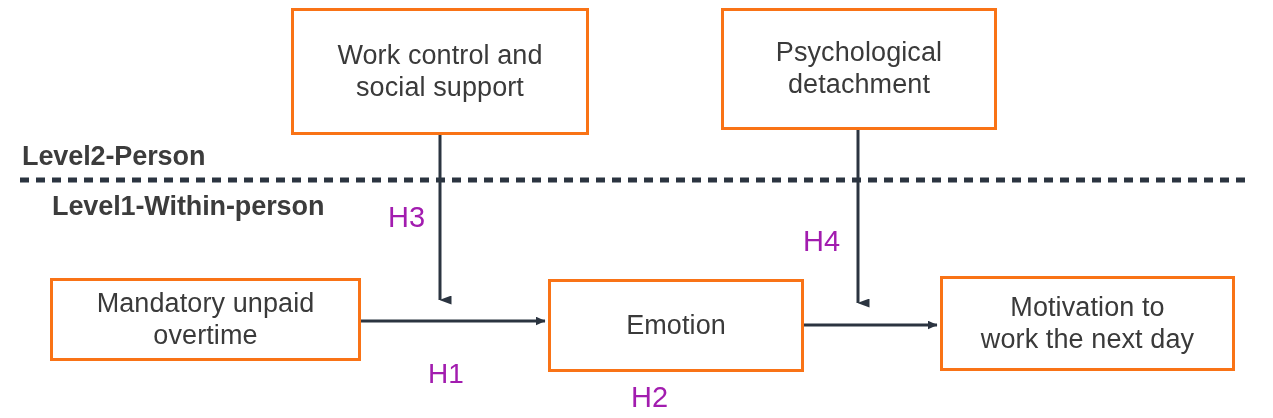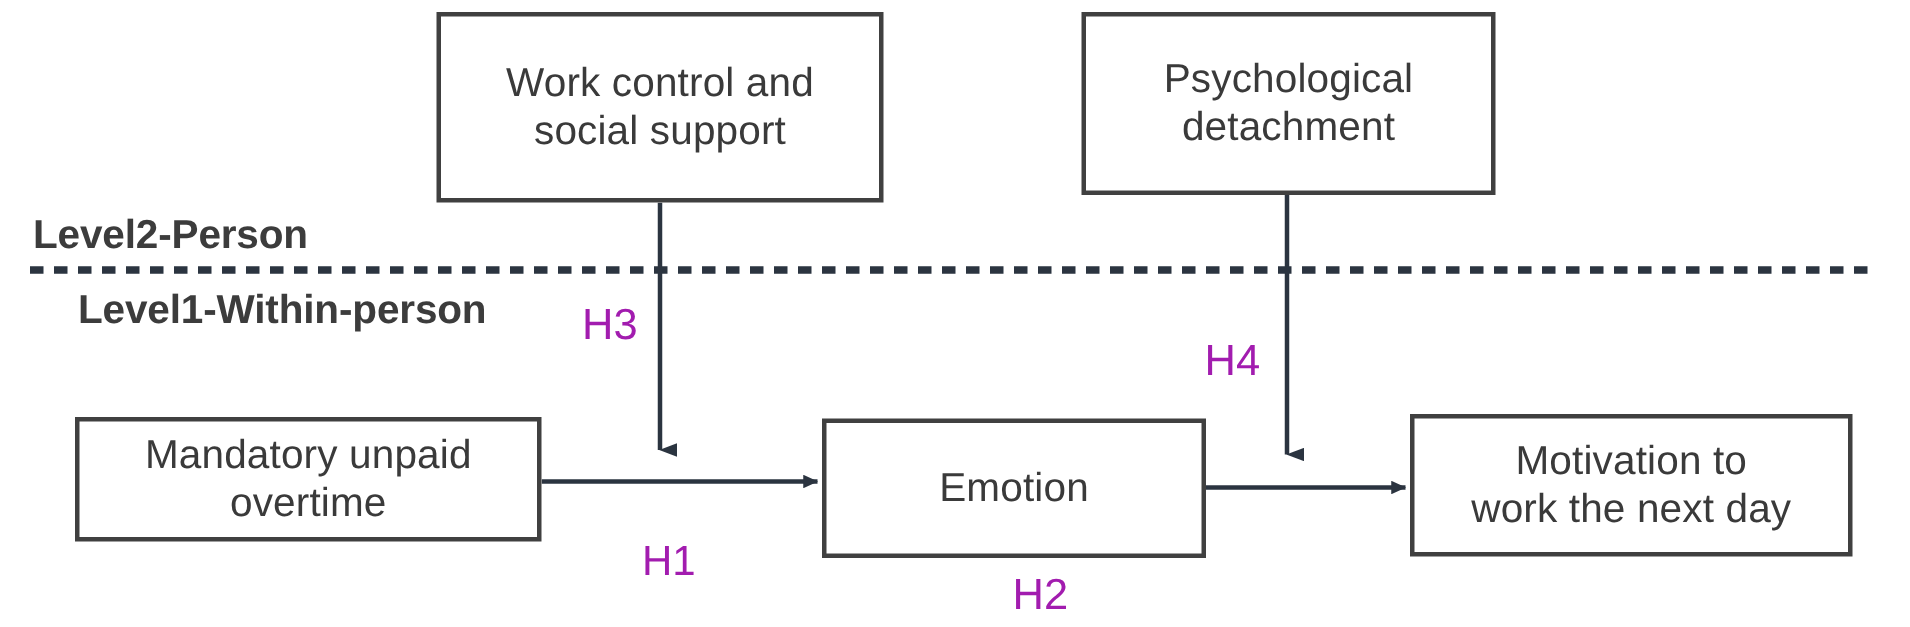--- a/index.html
+++ b/index.html
@@ -18,21 +18,21 @@
   #diagram-svg {
     position: absolute;
     left: 0;
     top: 0;
     width: 1273px;
     height: 418px;
   }
   .node-box {
     position: absolute;
     box-sizing: border-box;
-    border: 3px solid #404040;
+    border: 3px solid #f97316;
     background: #ffffff;
     display: flex;
     align-items: center;
     justify-content: center;
     text-align: center;
     color: #3a3a3a;
     font-family: "Liberation Sans", sans-serif;
     font-weight: 400;
     line-height: 1.18;
     letter-spacing: 0.1px;
@@ -65,21 +65,21 @@
   #box-emotion       { left: 548px; top: 279px; width: 256px; height: 93px;  font-size: 27px; }
   #box-motivation    { left: 940px; top: 276px; width: 295px; height: 95px;  font-size: 27px; }
 
   
   #label-level2 { left: 22px;  top: 141px; font-size: 27px; }
   #label-level1 { left: 22px;  top: 191px; font-size: 27px; margin-left: 30px; }
 
   #label-h3 { left: 388px; top: 201px; font-size: 29px; }
   #label-h4 { left: 803px; top: 201px; font-size: 29px; margin-top: 24px; }
   #label-h1 { left: 428px; top: 358px; font-size: 28px; }
-  #label-h2 { left: 631px; top: 381px; font-size: 29px; margin-left: 44px; }
+  #label-h2 { left: 631px; top: 381px; font-size: 29px; }
 </style>
 </head>
 <body>
 
 <div id="diagram-root">
 
   <svg id="diagram-svg" viewBox="0 0 1273 418" xmlns="http://www.w3.org/2000/svg">
     <defs>
       <marker id="arrow-right" markerWidth="10" markerHeight="9" refX="9.5" refY="4.5" orient="auto" markerUnits="userSpaceOnUse">
         <path d="M0,0 L10,4.5 L0,9 Z" fill="#2b3440"></path>

